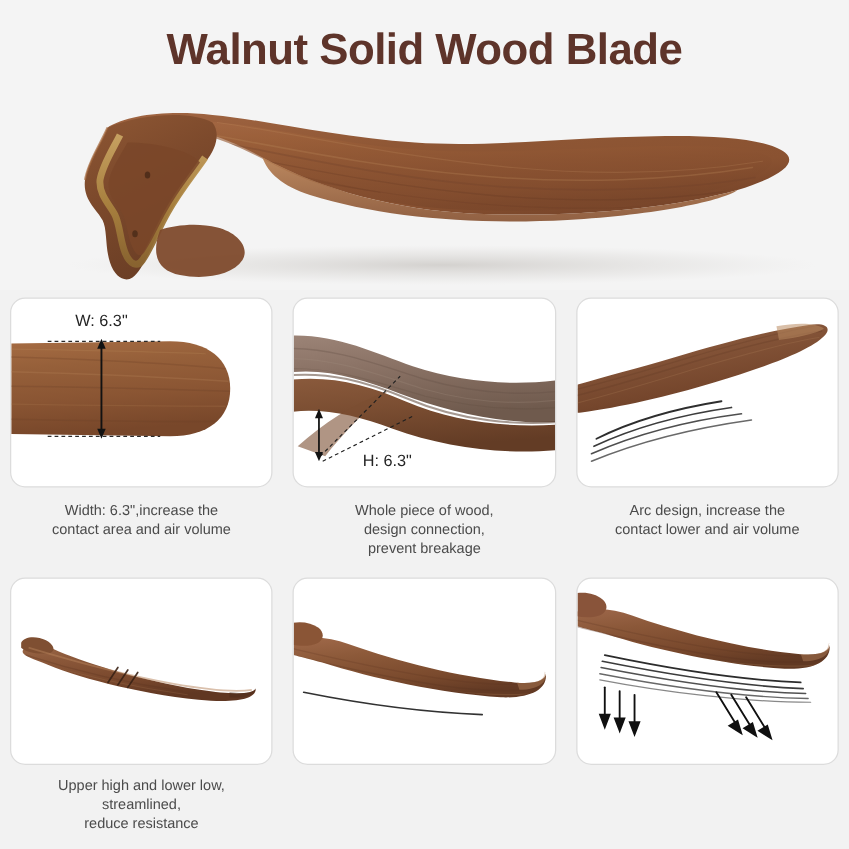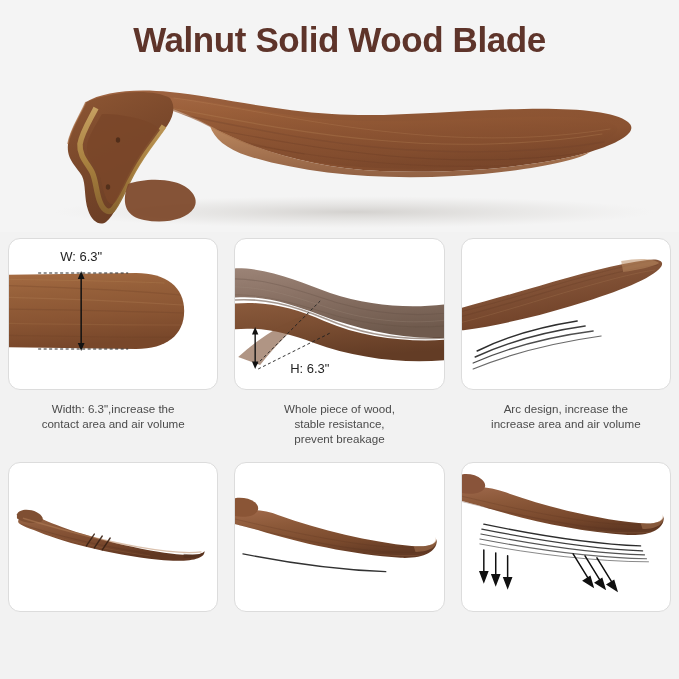--- a/index.html
+++ b/index.html
@@ -277,21 +277,21 @@
         <g>
           <line x1="21" y1="92" x2="21" y2="126" stroke="#121212" stroke-width="1.4"></line>
           <polygon points="21,88 17.8,95.5 24.2,95.5" fill="#121212"></polygon>
           <polygon points="21,130 17.8,122.5 24.2,122.5" fill="#121212"></polygon>
         </g>
 
         <text x="56" y="134" text-anchor="start" font-size="13" font-family="Liberation Sans, sans-serif" fill="#242424">H: 6.3"</text>
       </svg>
     </div>
     <div class="caption">Whole piece of wood,
-stable resistance,
+design connection,
 prevent breakage</div>
   </div>
 
   <div class="cell">
     <div class="card">
       <svg viewBox="0 0 210 150" preserveAspectRatio="xMidYMid slice">
         <defs>
           <linearGradient id="w3Wood" x1="0.1" y1="0" x2="0.6" y2="1">
             <stop offset="0%" stop-color="#9a6c50"></stop>
             <stop offset="35%" stop-color="#855539"></stop>
@@ -319,21 +319,21 @@
 
         <g fill="none" stroke="#1c1c1c" stroke-linecap="round">
           <path d="M16,112 C44,98 78,88 116,82" stroke-width="1.5" opacity="0.92"></path>
           <path d="M14,118 C44,104 82,93 124,87" stroke-width="1.4" opacity="0.86"></path>
           <path d="M12,124 C44,110 86,98 132,92" stroke-width="1.3" opacity="0.78"></path>
           <path d="M12,130 C46,116 90,104 140,97" stroke-width="1.2" opacity="0.66"></path>
         </g>
       </svg>
     </div>
     <div class="caption">Arc design, increase the
-increase area and air volume</div>
+contact lower and air volume</div>
   </div>
 
   <div class="cell row2">
     <div class="card">
       <svg viewBox="0 0 210 150" preserveAspectRatio="xMidYMid slice">
         <defs>
           <linearGradient id="w4Wood" x1="0" y1="0" x2="0.35" y2="1">
             <stop offset="0%" stop-color="#9a6747"></stop>
             <stop offset="30%" stop-color="#8a5739"></stop>
             <stop offset="70%" stop-color="#78472c"></stop>
@@ -362,20 +362,23 @@
 
         <g stroke="#3a2215" stroke-width="1.4" stroke-linecap="round">
           <line x1="78" y1="84" x2="86" y2="72" opacity="0.9"></line>
           <line x1="86" y1="86" x2="94" y2="74" opacity="0.9"></line>
           <line x1="94" y1="88" x2="102" y2="76" opacity="0.9"></line>
         </g>
 
         <path d="M176,92 C186,93 194,93 197,90 C196,95 186,97 176,96 Z" fill="#4e2d1b" opacity="0.55"></path>
       </svg>
     </div>
+    <div class="caption">Upper high and lower low,
+streamlined,
+reduce resistance</div>
   </div>
 
   <div class="cell row2">
     <div class="card">
       <svg viewBox="0 0 210 150" preserveAspectRatio="xMidYMid slice">
         <defs>
           <linearGradient id="w5Wood" x1="0.05" y1="0" x2="0.5" y2="1">
             <stop offset="0%" stop-color="#a0694a"></stop>
             <stop offset="32%" stop-color="#8d5a3a"></stop>
             <stop offset="72%" stop-color="#7a4a2d"></stop>

